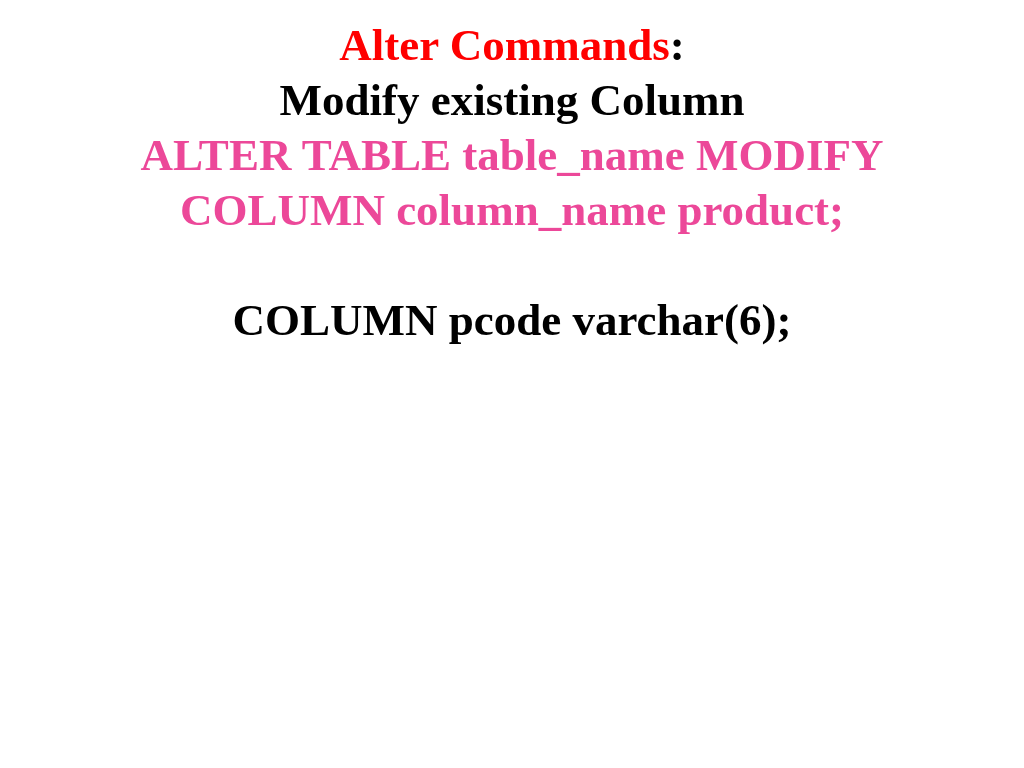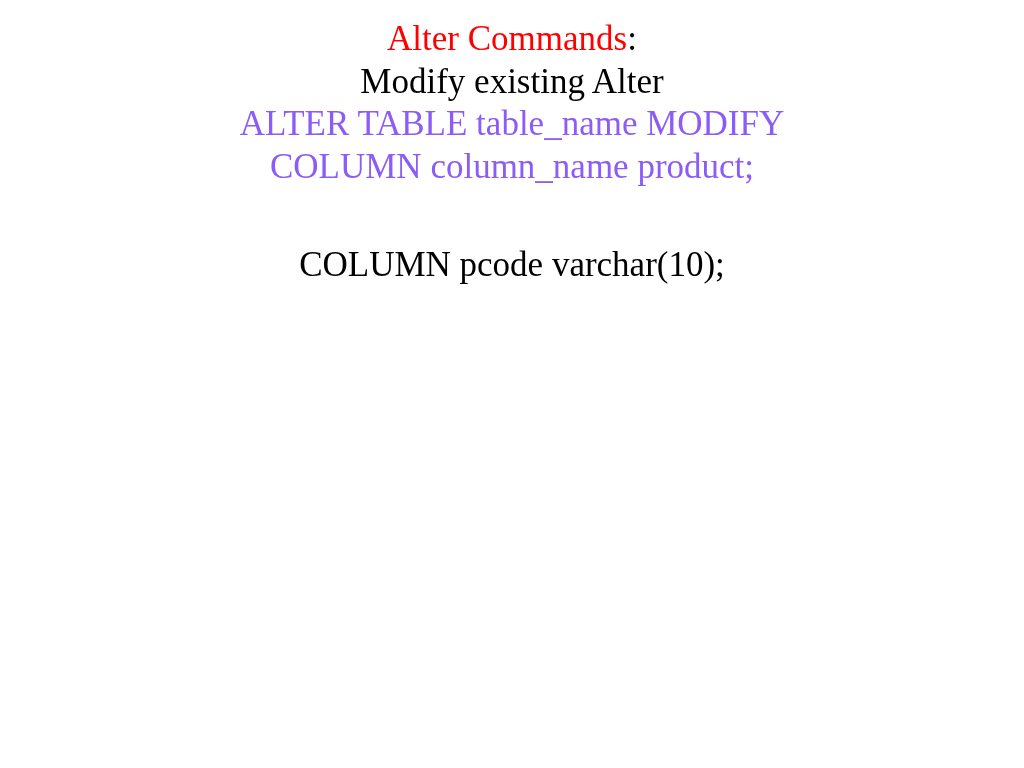--- a/index.html
+++ b/index.html
@@ -12,42 +12,42 @@
       height: 768px;
       background: #ffffff;
       font-family: "Times New Roman", Times, serif;
       padding-top: 18px;
     }
     .slide {
       width: 100%;
       text-align: center;
     }
     .line {
-      font-size: 35px;
+      font-size: 45px;
       line-height: 1.22;
-      font-weight: 400;
+      font-weight: 700;
     }
     .red {
       color: #ff0000;
     }
     .black {
       color: #000000;
     }
     .blue {
-      color: #8b5cf6;
+      color: #ec4899;
     }
     .gap {
       height: 55px;
     }
   </style>
 </head>
 <body>
 
 <div class="slide">
   <div class="line">
     <span class="red">Alter Commands</span><span class="black">:</span>
   </div>
-  <div class="line black">Modify existing Alter</div>
+  <div class="line black">Modify existing Column</div>
   <div class="line blue">ALTER TABLE table_name MODIFY</div>
   <div class="line blue">COLUMN column_name product;</div>
   <div class="gap"></div>
-  <div class="line black">COLUMN pcode varchar(10);</div>
+  <div class="line black">COLUMN pcode varchar(6);</div>
 </div>
 
 </body></html>

